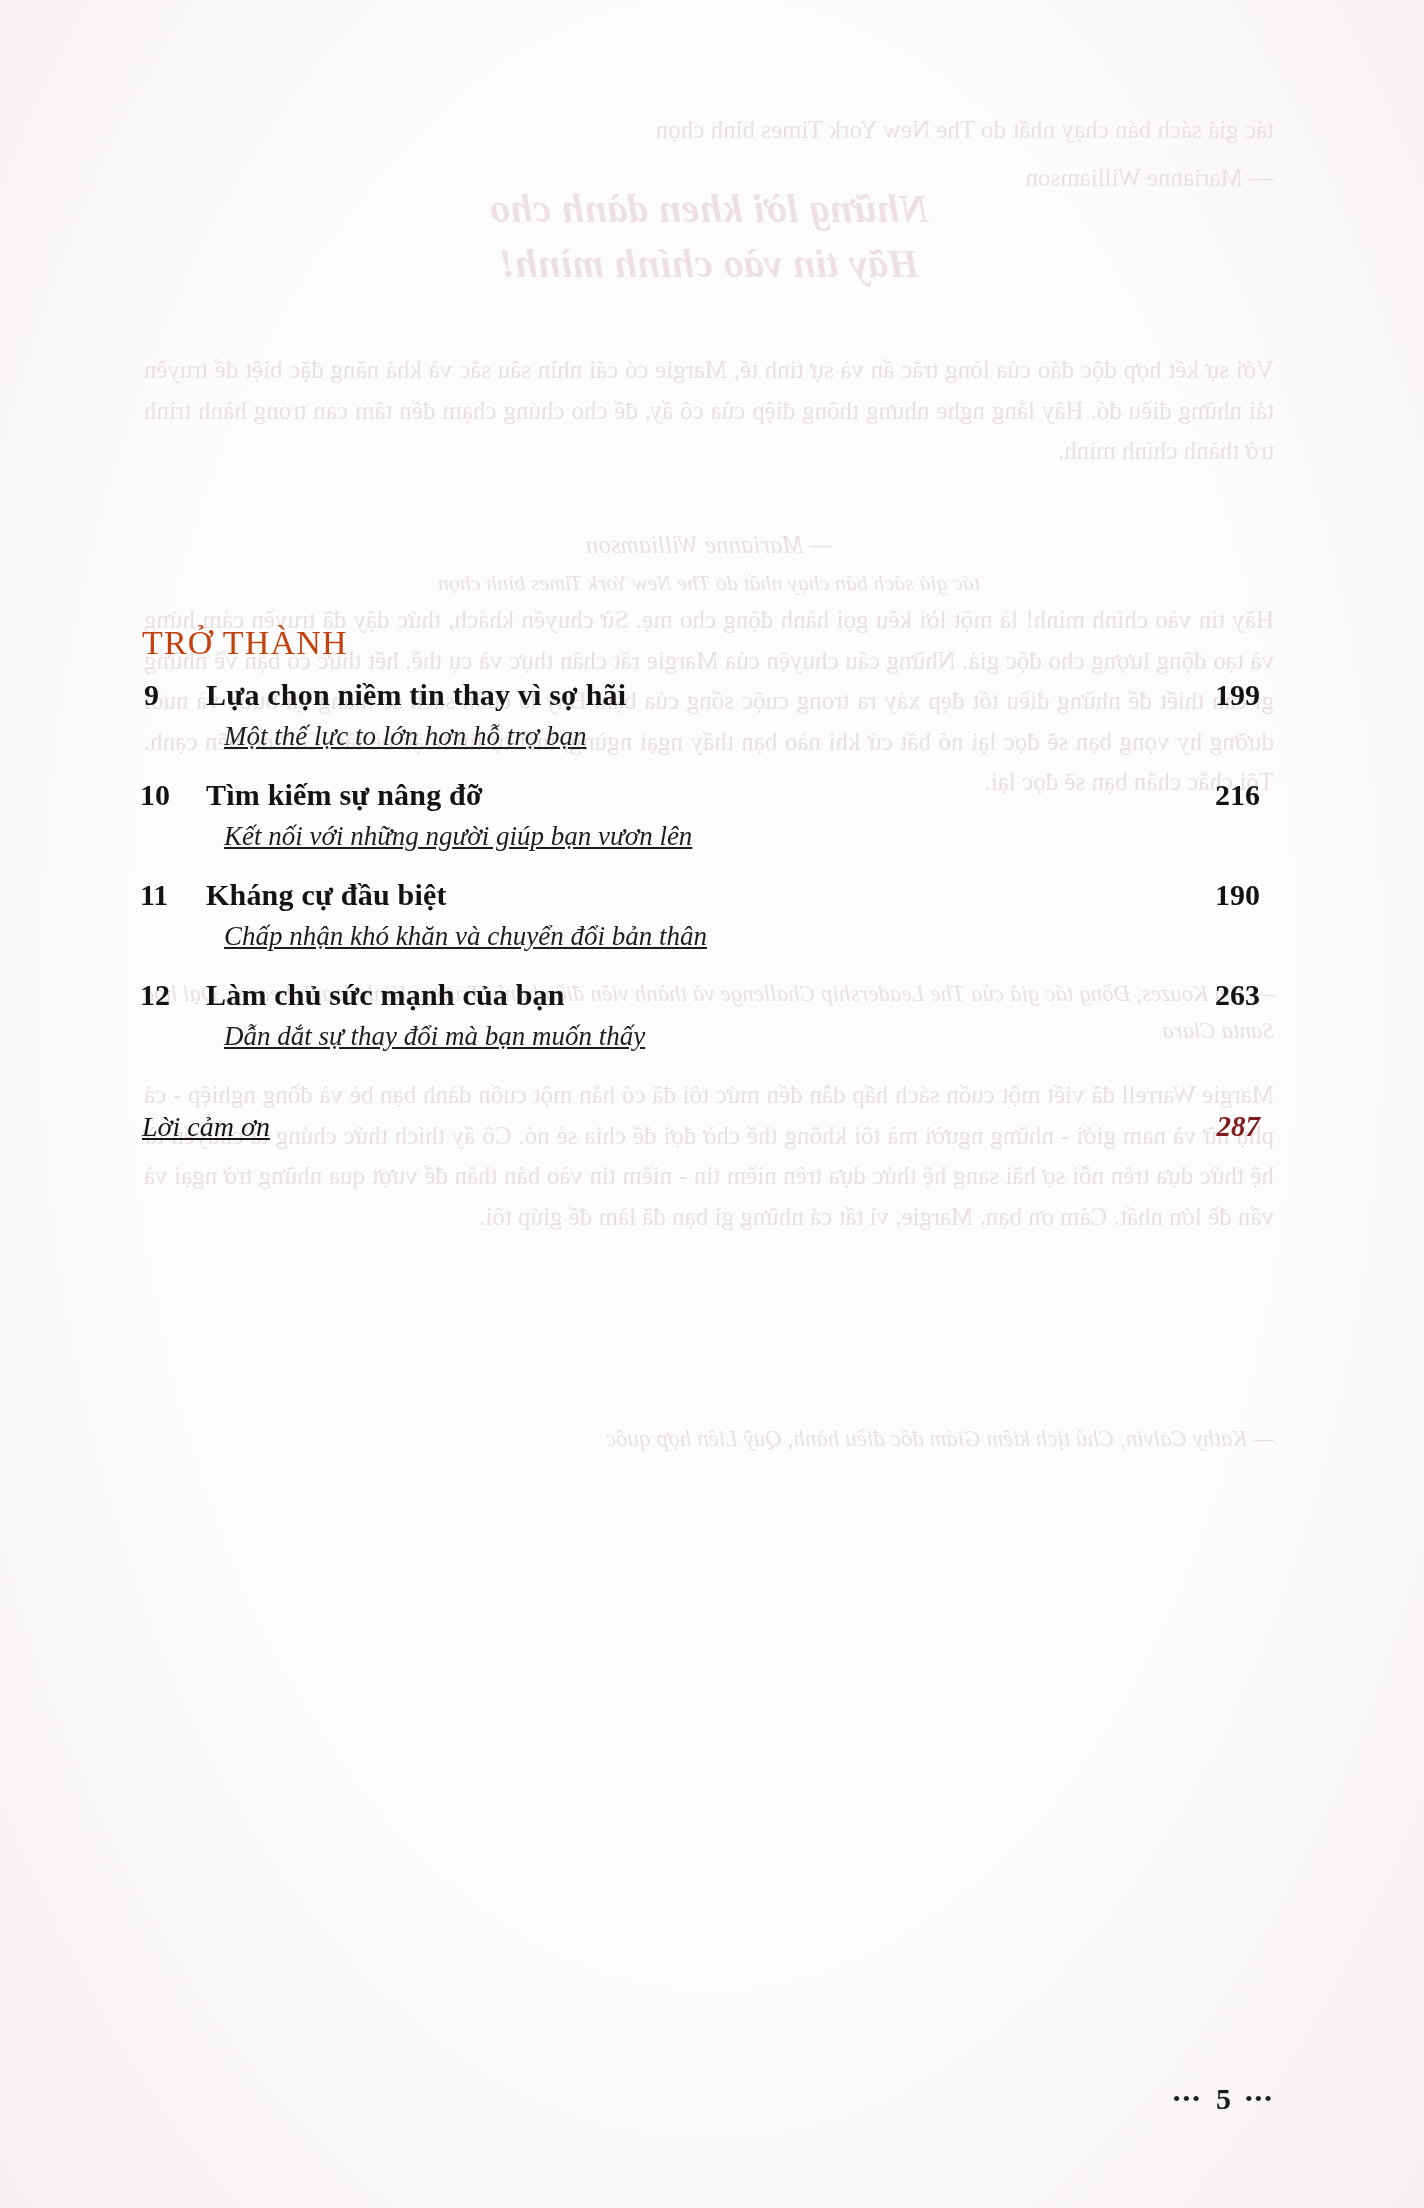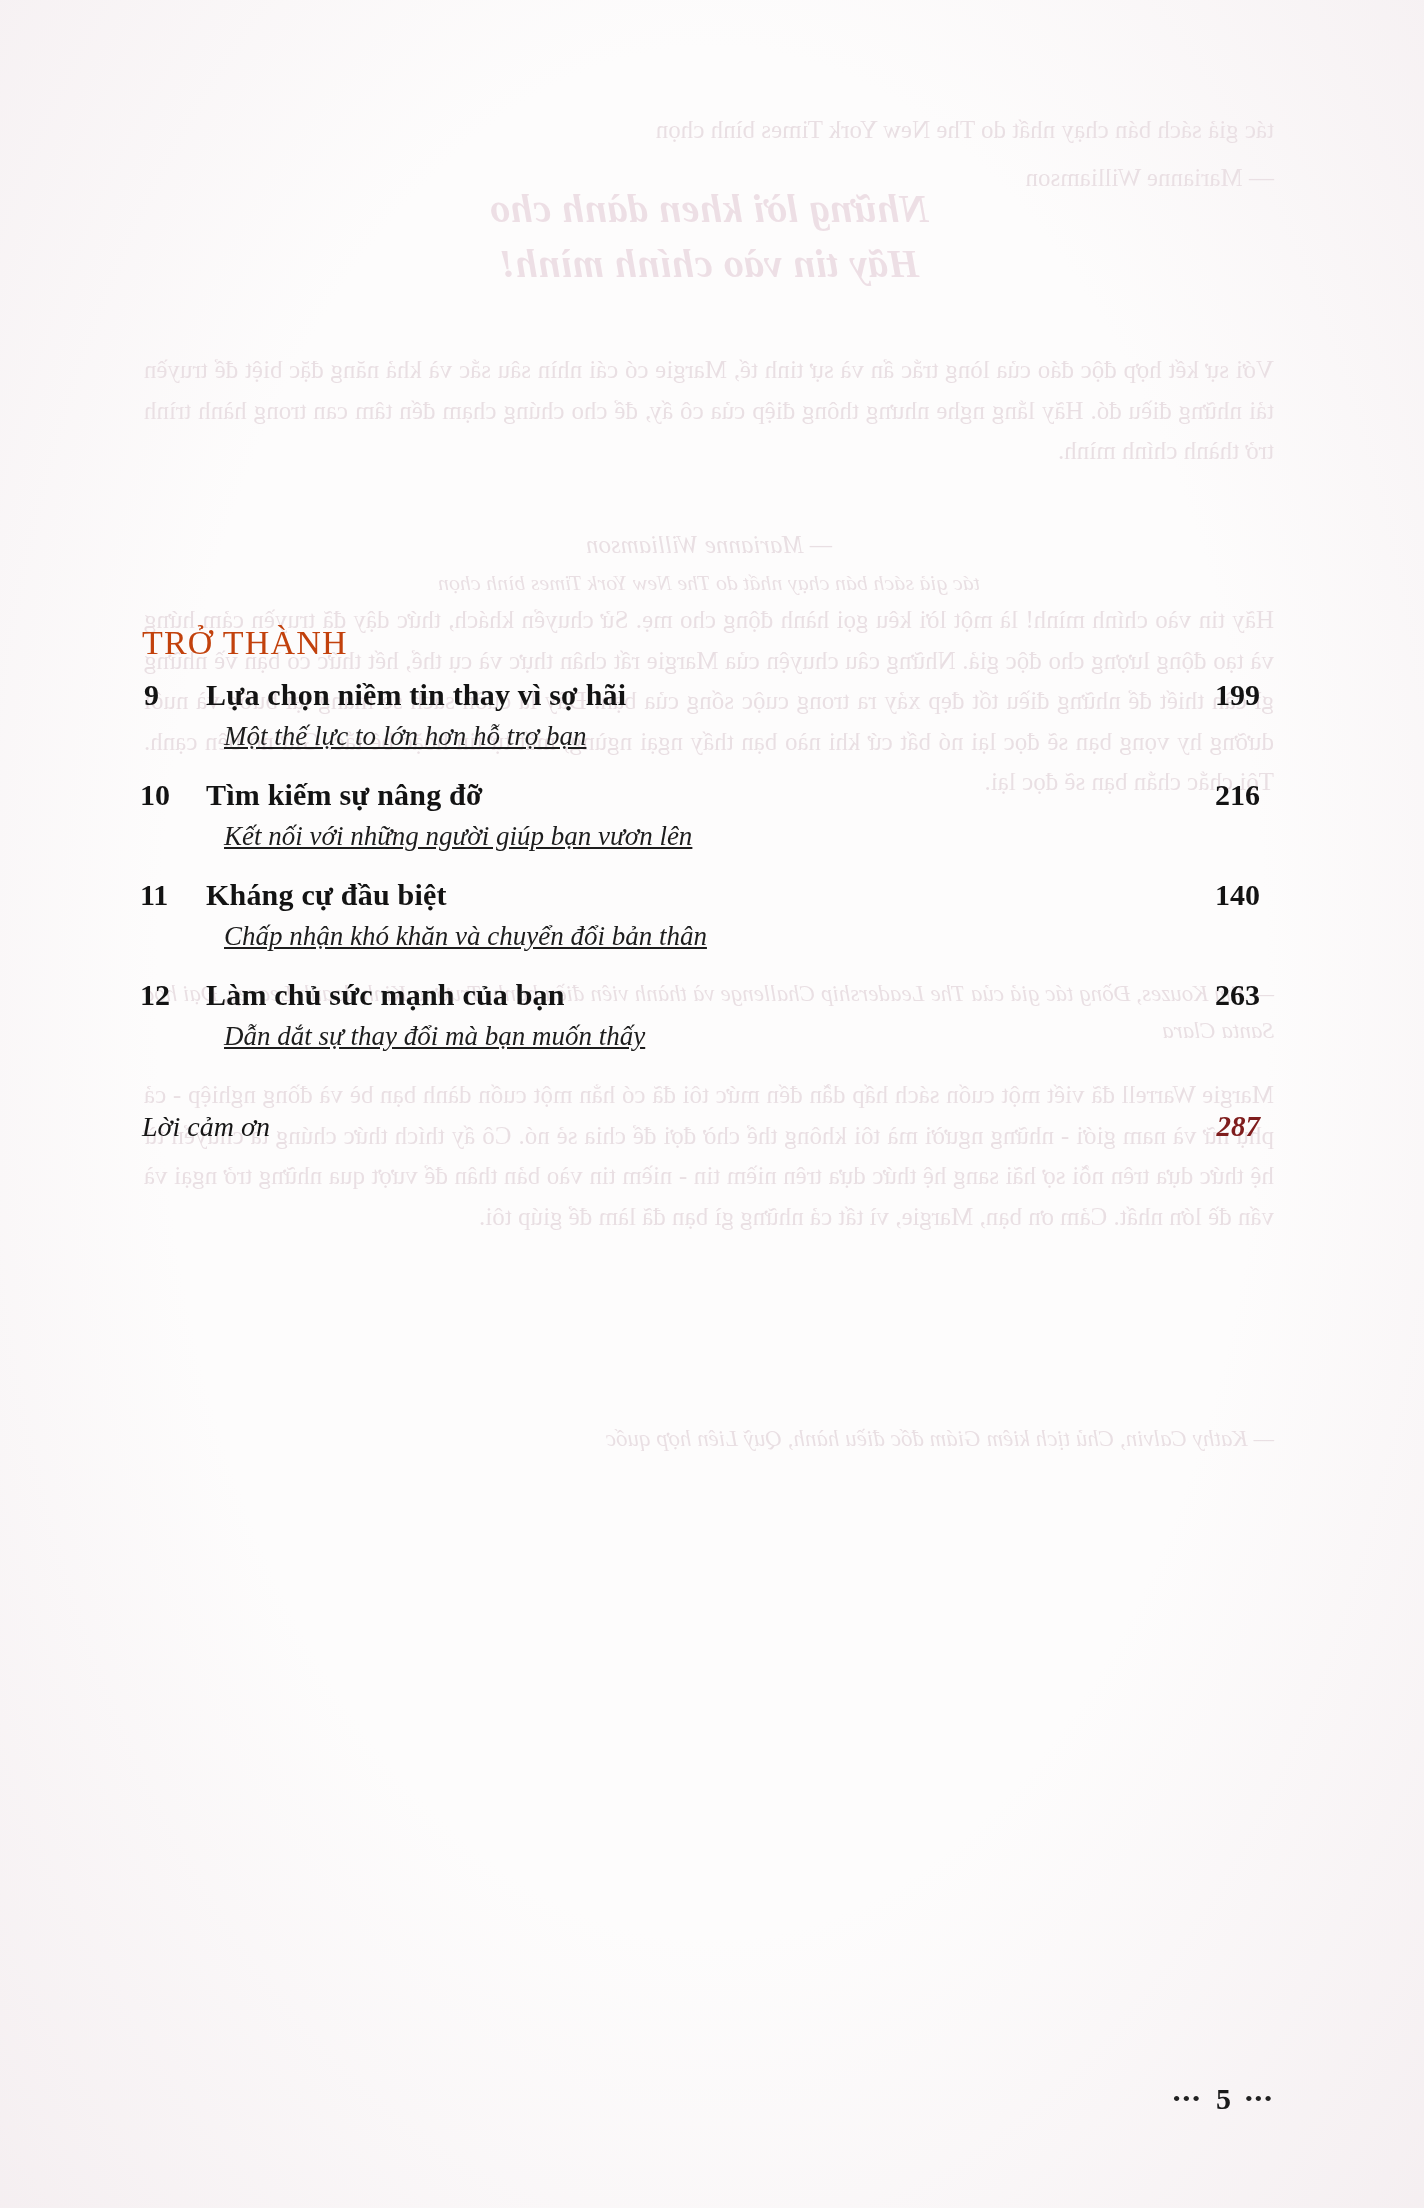--- a/index.html
+++ b/index.html
@@ -132,20 +132,21 @@
     margin-top: 58px;
     display: flex;
     align-items: baseline;
   }
   .ack-label {
     flex: 1 1 auto;
     font-size: 28px;
     font-style: italic;
     color: #161616;
     padding-left: 2px;
+    text-decoration: underline;
   }
   .ack-page {
     flex: 0 0 auto;
     font-size: 29px;
     font-style: italic;
     font-weight: bold;
     color: #7f1d1d;
   }
 
   
@@ -209,21 +210,21 @@
         <span class="title">Tìm kiếm sự nâng đỡ</span>
         <span class="page-no">216</span>
       </div>
       <div class="sub">Kết nối với những người giúp bạn vươn lên</div>
     </div>
 
     <div class="entry">
       <div class="entry-main">
         <span class="num wide">11</span>
         <span class="title">Kháng cự đầu biệt</span>
-        <span class="page-no">140</span>
+        <span class="page-no">190</span>
       </div>
       <div class="sub">Chấp nhận khó khăn và chuyển đổi bản thân</div>
     </div>
 
     <div class="entry">
       <div class="entry-main">
         <span class="num wide">12</span>
         <span class="title">Làm chủ sức mạnh của bạn</span>
         <span class="page-no">263</span>
       </div>

